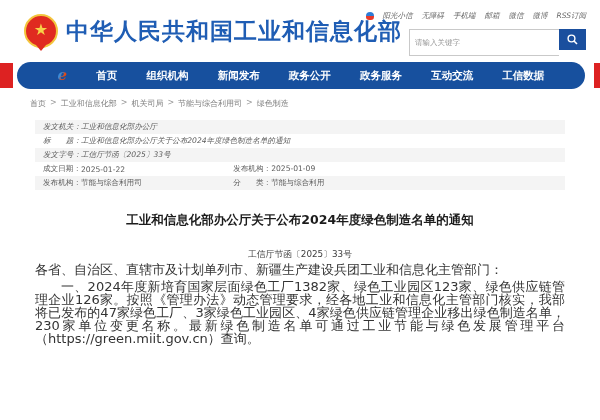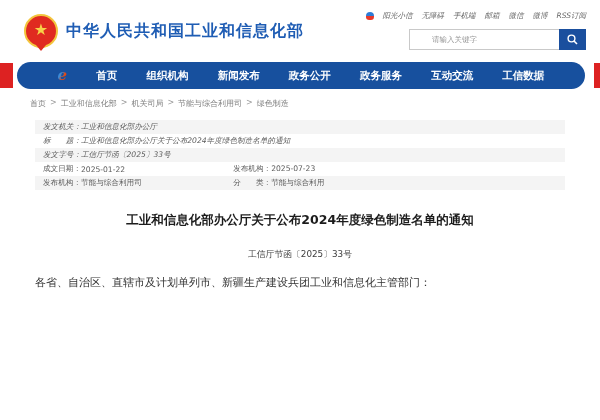--- a/index.html
+++ b/index.html
@@ -10,32 +10,32 @@
   .header { position:relative; height:60px; background:#fff; }
   .brand { position:absolute; left:24px; top:14px; display:flex; align-items:center; cursor:pointer; }
   .emblem { width:34px; height:34px; border-radius:50%; background:#e02a20; border:2px solid #f3c53d;
             position:relative; flex:none; }
   .emblem .star-big { position:absolute; left:50%; top:45%; transform:translate(-50%,-50%);
             color:#f7d248; font-size:16px; line-height:1; }
   .emblem .ribbon { position:absolute; left:50%; bottom:-5px; transform:translateX(-50%);
             width:0; height:0; border-left:5px solid transparent; border-right:5px solid transparent;
             border-top:6px solid #e02a20; }
   .brand-text { margin-left:8px; }
-  .site-title { color:#1f5db4; font-size:16px; font-weight:bold; letter-spacing:1px; white-space:nowrap; }
+  .site-title { color:#1f5db4; font-size:23px; font-weight:bold; letter-spacing:1px; white-space:nowrap; }
   .site-subtitle { color:#5c82b7; font-size:6.4px; margin-top:2px; white-space:nowrap; }
 
   .utility { position:absolute; top:11px; right:14px; display:flex; align-items:center; gap:9px;
              font-size:7.5px; color:#666;font-style:italic; }
   .utility a { color:#666; text-decoration:none; cursor:pointer; white-space:nowrap; }
   .assistant-ic { width:8px; height:8px; border-radius:50% 50% 40% 40%; flex:none;
              background:linear-gradient(180deg,#2e7bd6 55%,#e8392a 55%); }
 
   .searchbar { position:absolute; top:29px; right:14px; display:flex; }
-  .search-input { width:150px; height:21px; border:1px solid #c9c9c9; border-right:none;
-             font-size:7.5px; padding:0 22px; color:#333; outline:none; }
+  .search-input { width:150px; height:27px; border:1px solid #c9c9c9; border-right:none;
+             font-size:7.5px; padding:0 5px; color:#333; outline:none; }
   .search-input::placeholder { color:#999; }
   .search-btn { width:27px; height:21px; background:#1a4f9e; border:none; cursor:pointer;
              display:flex; align-items:center; justify-content:center; }
 
   
   .nav-strip { position:relative; height:27px; margin-top:2px; }
   .nav-red { position:absolute; top:1px; height:25px; background:#dd2222; }
   .nav-red.left { left:0; width:13px; }
   .nav-red.right { right:0; width:6px; }
   .nav-pill { position:absolute; left:17px; right:15px; top:0; height:27px; background:#17509e;
@@ -58,21 +58,21 @@
   .meta-row:nth-child(odd) { background:#f4f4f4; }
   .meta-cell { display:flex; white-space:nowrap; overflow:hidden; }
   .meta-cell.c0 { width:37%; flex:none;align-items:center; }
   .meta-cell.wide { width:100%;font-style:italic; }
   .meta-label { color:#5c5c5c; }
 
   
   .doc { margin:0 35px; color:#333; }
   .doc-title { margin-top:22px; text-align:center; font-size:12.5px; font-weight:bold; color:#1c1c1c; }
   .doc-number { margin-top:20px; text-align:center; font-size:8.8px; color:#3d3d3d; }
-  .doc-body { margin-top:15px; font-size:11px; line-height:13px; color:#333; text-align:justify; }
+  .doc-body { margin-top:2px; font-size:13px; line-height:13px; color:#333; text-align:justify; }
   .doc-body p { margin-bottom:4px; }
   .doc-body p.indent { text-indent:2em; }
 </style>
 </head>
 <body>
 
 <div class="page">
 
   <div class="header">
     <div class="brand">
@@ -153,36 +153,37 @@
         <span>工信厅节函〔2025〕33号</span>
       </span>
     </div>
     <div class="meta-row">
       <span class="meta-cell c0">
         <span class="meta-label">成文日期：</span>
         <span>2025-01-22</span>
       </span>
       <span class="meta-cell">
         <span class="meta-label">发布机构：</span>
-        <span>2025-07-23</span>
+        <span>2025-01-09</span>
       </span>
     </div>
     <div class="meta-row">
       <span class="meta-cell c0">
         <span class="meta-label">发布机构：</span>
         <span>节能与综合利用司</span>
       </span>
       <span class="meta-cell">
         <span class="meta-label">分　　类：</span>
         <span>节能与综合利用</span>
       </span>
     </div>
   </div>
 
   <div class="doc">
     <div class="doc-title">工业和信息化部办公厅关于公布2024年度绿色制造名单的通知</div>
     <div class="doc-number">工信厅节函〔2025〕33号</div>
     <div class="doc-body">
       <p>各省、自治区、直辖市及计划单列市、新疆生产建设兵团工业和信息化主管部门：</p>
+      <p class="indent">一、2024年度新培育国家层面绿色工厂1382家、绿色工业园区123家、绿色供应链管理企业126家。按照《管理办法》动态管理要求，经各地工业和信息化主管部门核实，我部将已发布的47家绿色工厂、3家绿色工业园区、4家绿色供应链管理企业移出绿色制造名单，230家单位变更名称。最新绿色制造名单可通过工业节能与绿色发展管理平台（https://green.miit.gov.cn）查询。</p>
     </div>
   </div>
 
 </div>
 
 </body></html>

